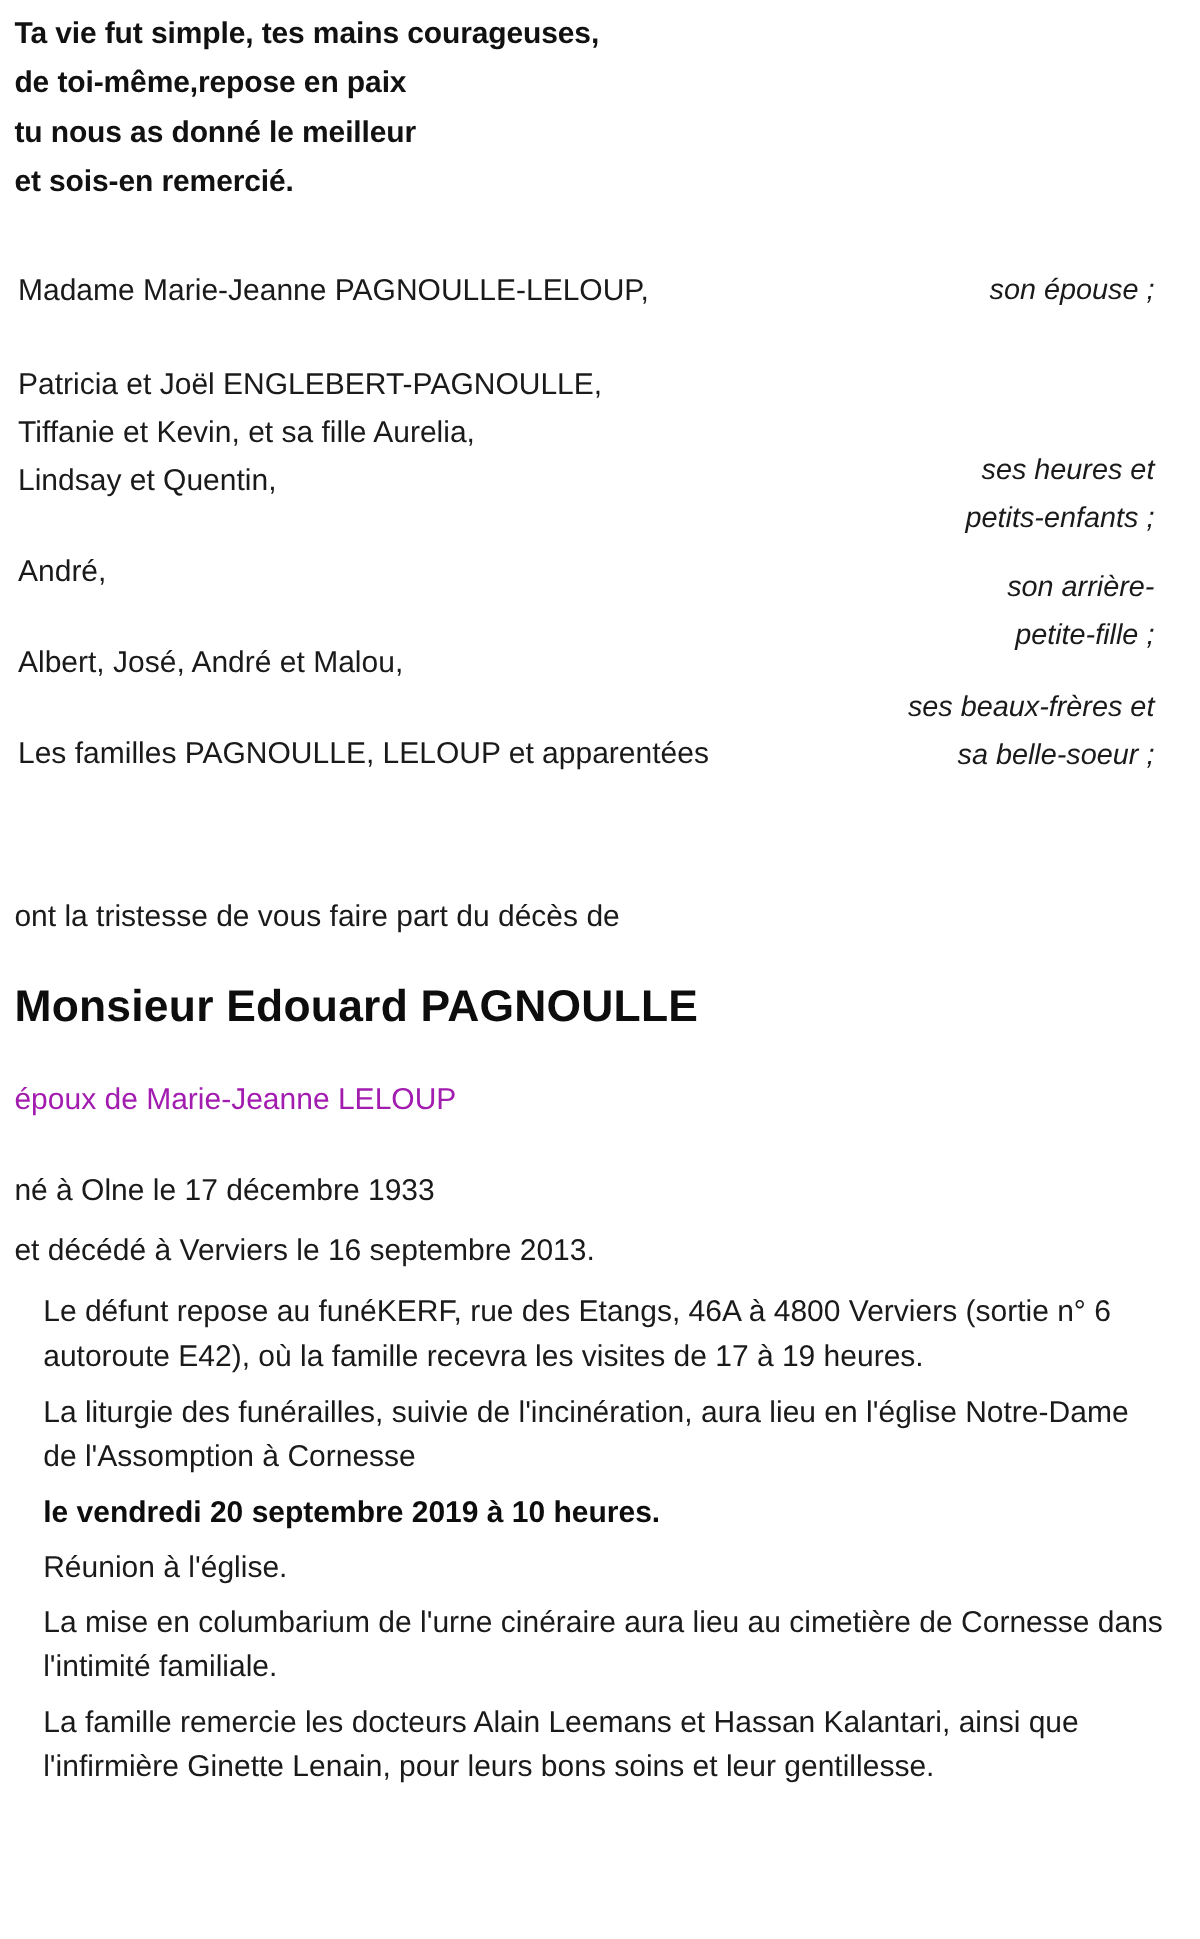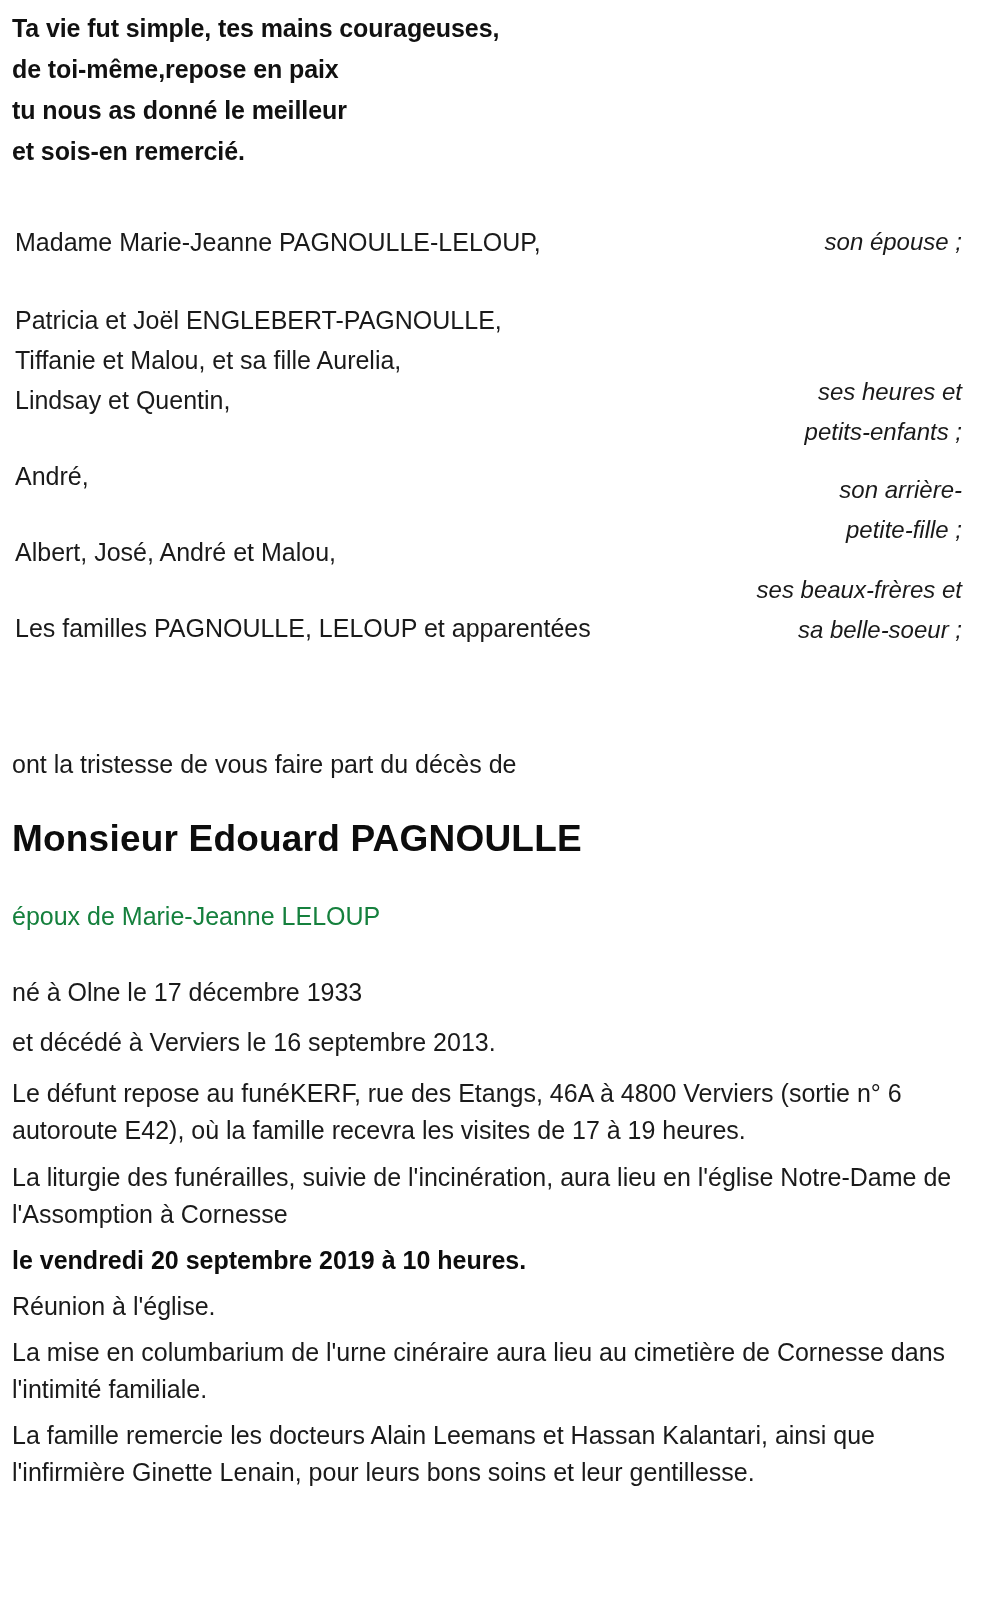--- a/index.html
+++ b/index.html
@@ -98,37 +98,38 @@
     font-size: 37px;
     font-weight: bold;
     line-height: 44px;
     letter-spacing: 0.2px;
     color: #0d0d0d;
     margin-bottom: 36px;
   }
   .spouse-line {
     font-size: 25px;
     line-height: 38px;
-    color: #15803d;
+    color: #a21caf;
     margin-bottom: 38px;
   }
   .birth-line,
   .death-line {
     font-size: 25px;
     line-height: 38px;
     color: #1a1a1a;
   }
   .birth-line { margin-bottom: 12px; }
   .death-line { margin-bottom: 14px; }
 
   .para {
     font-size: 25px;
     line-height: 37px;
     color: #1a1a1a;
     margin-bottom: 10px;
+    margin-left: 24px;
   }
   .para.bold {
     font-weight: bold;
     color: #0d0d0d;
   }
   .para.tight { margin-bottom: 9px; }
 </style>
 </head>
 <body>
 
@@ -140,21 +141,21 @@
     <div class="poem-line">tu nous as donné le meilleur</div>
     <div class="poem-line">et sois-en remercié.</div>
   </div>
 
   <div class="relations">
 
     <div class="names-col">
       <div class="name-line">Madame Marie-Jeanne PAGNOULLE-LELOUP,</div>
       <div class="name-gap-lg"></div>
       <div class="name-line">Patricia et Joël ENGLEBERT-PAGNOULLE,</div>
-      <div class="name-line">Tiffanie et Malou, et sa fille Aurelia,</div>
+      <div class="name-line">Tiffanie et Kevin, et sa fille Aurelia,</div>
       <div class="name-line">Lindsay et Quentin,</div>
       <div class="name-gap-md"></div>
       <div class="name-line">André,</div>
       <div class="name-gap-md"></div>
       <div class="name-line">Albert, José, André et Malou,</div>
       <div class="name-gap-md"></div>
       <div class="name-line">Les familles PAGNOULLE, LELOUP et apparentées</div>
     </div>
 
     <div class="rel-col">

